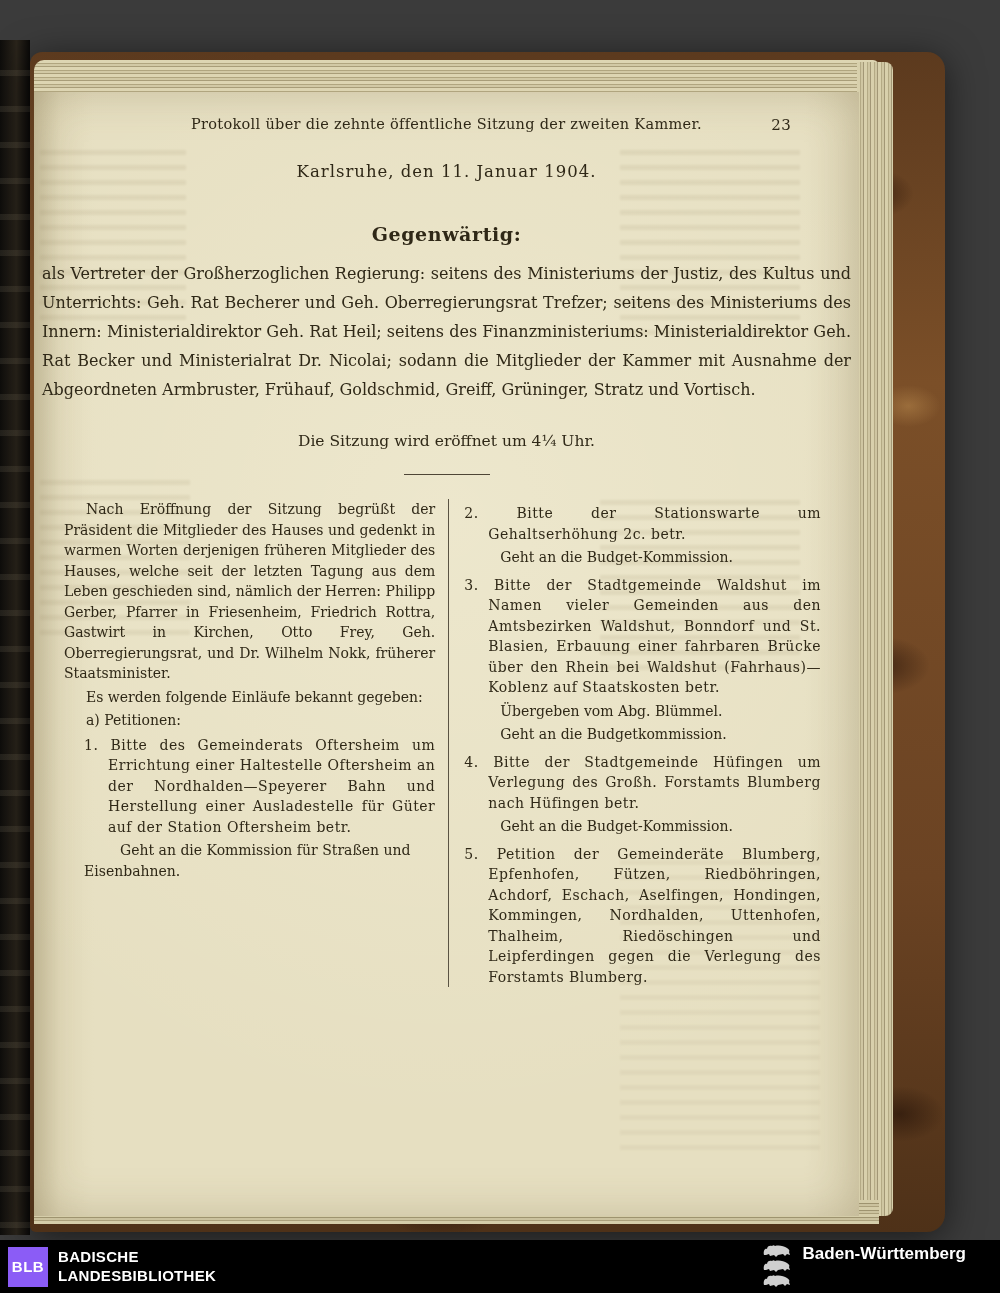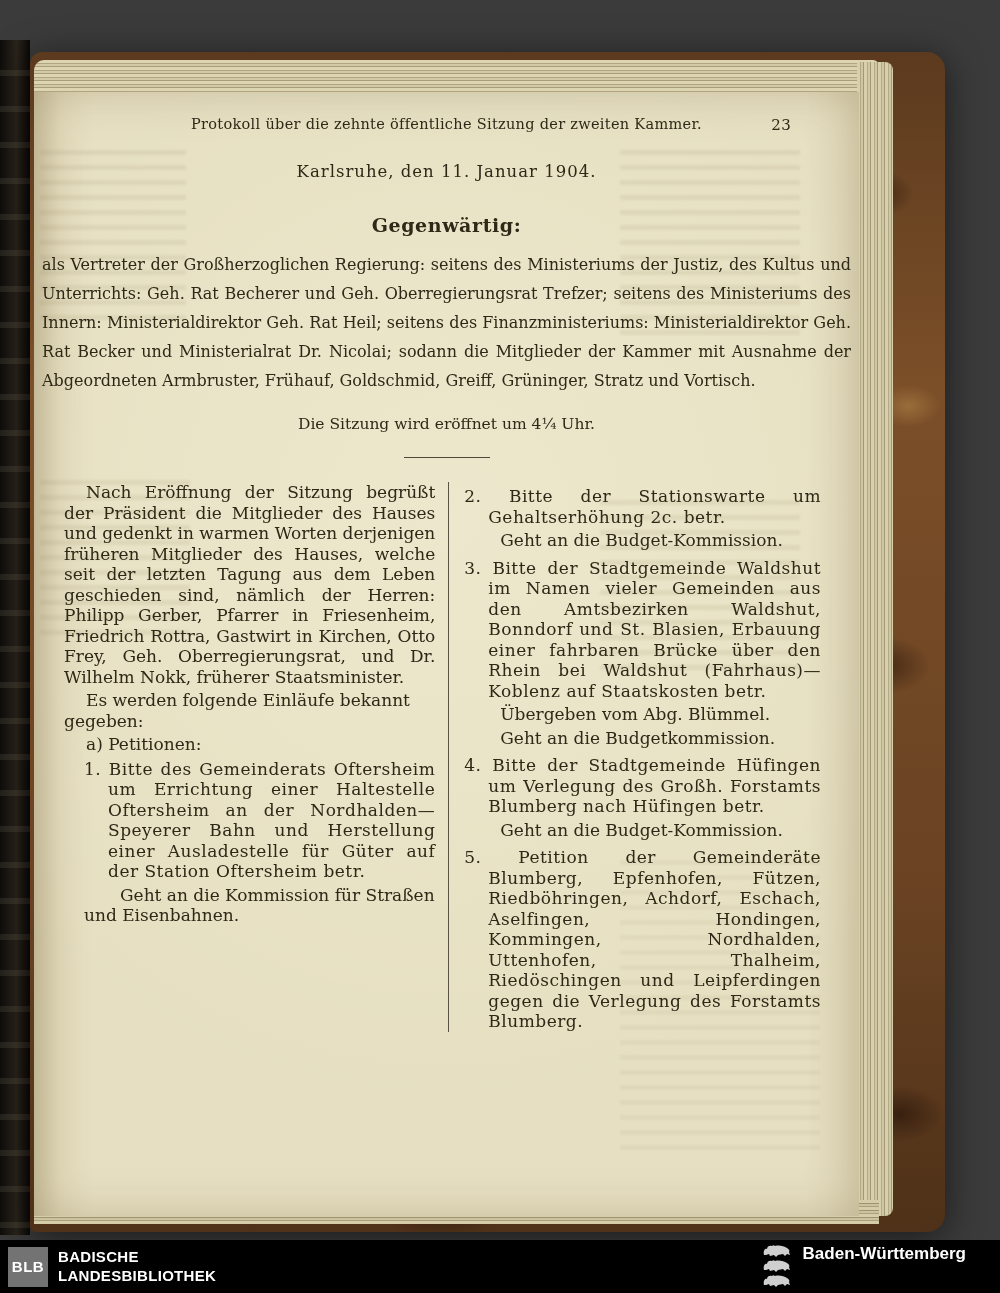--- a/index.html
+++ b/index.html
@@ -71,28 +71,28 @@
   .g3 { left:6px;  top:388px; width:150px; height:160px; }
   .g4 { left:566px; top:408px; width:200px; height:180px; }
   .g5 { left:586px; top:768px; width:200px; height:290px; opacity:.3; }
 
   
   p { margin:0; }
   .running-head { position:relative; text-align:center; padding-top:24px; font-size:14.5px; letter-spacing:.3px; }
   .page-number { position:absolute; right:68px; top:24px; font-size:15px; }
   .session-title { margin:100px 0 0; text-align:center; font-size:27px; font-weight:bold; letter-spacing:.5px; }
   .dateline { margin-top:30px; text-align:center; font-size:16.5px; letter-spacing:1px; }
-  .present-heading { margin:33px 0 0; text-align:center; font-size:19px; font-weight:bold; letter-spacing:.6px; }
+  .present-heading { margin:42px 0 0; text-align:center; font-size:19px; font-weight:bold; letter-spacing:.6px; }
   .opening-para { margin:14px 8px 2px; font-size:16px; line-height:29px; text-align:justify; }
   .center-line { text-align:center; font-size:15.5px; }
   .chair-line { margin-top:30px; letter-spacing:.4px; }
-  .open-line { margin-top:20px; }
+  .open-line { margin-top:28px; }
   .section-divider { width:86px; border:0; border-top:1.5px solid #4e4636; margin:24px auto 0; }
 
-  .columns { position:relative; display:flex; margin:24px 38px 0 30px; font-size:17px; line-height:20.5px; }
+  .columns { position:relative; display:flex; margin:24px 38px 0 30px; font-size:14px; line-height:20.5px; }
   .col-left  { width:51%; padding-right:13px; }
   .col-divider { width:1px; background:#5a5343; align-self:stretch; }
   .col-right { width:49%; padding-left:15px; }
   .just { text-align:justify; }
   .indent { text-indent:22px; }
   .col-left p + p { margin-top:3px; }
   .petition { margin-top:4px; }
   .petition + .petition { margin-top:7px; }
   .col-left .petition { margin-left:20px; }
   .petition .pt { padding-left:24px; text-indent:-24px; letter-spacing:.5px; }
@@ -100,21 +100,21 @@
 
   
   .site-footer {
     position:absolute; left:0; right:0; bottom:0; height:53px; background:#000;
     display:flex; align-items:center; justify-content:space-between;
     padding:0 34px 0 8px; box-sizing:border-box;
     font-family:"Liberation Sans","DejaVu Sans",sans-serif; color:#fff;
   }
   .footer-left { display:flex; align-items:center; gap:10px; cursor:pointer; }
   .blb-logo {
-    width:40px; height:40px; background:#737373; color:#fff;
+    width:40px; height:40px; background:#8b5cf6; color:#fff;
     display:flex; align-items:center; justify-content:center;
     font-weight:bold; font-size:15px; letter-spacing:.5px;
   }
   .library-name { font-weight:bold; font-size:15px; line-height:1.25; letter-spacing:.3px; }
   .library-name span { display:block; }
   .footer-right { display:flex; align-items:flex-start; gap:10px; font-weight:bold; font-size:17px; cursor:pointer; }
   .coat-of-arms { display:block; }
 </style>
 </head>
 <body>

